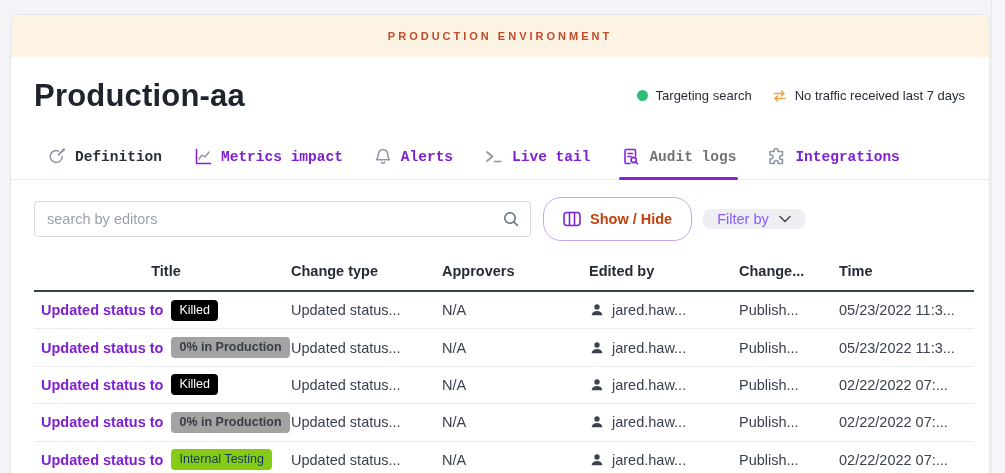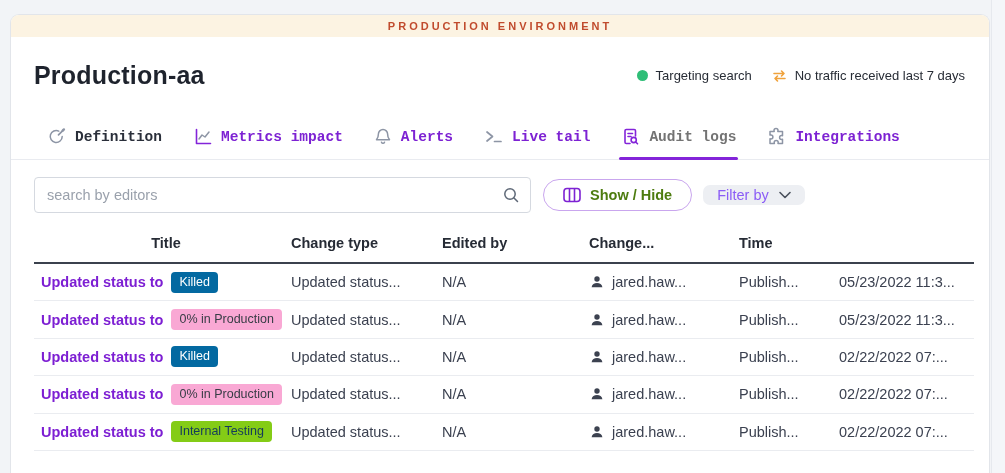--- a/index.html
+++ b/index.html
@@ -6,32 +6,32 @@
   html,body { width:1005px; height:473px; overflow:hidden; }
   body { background:#f2f4f7; font-family:"Liberation Sans", sans-serif; position:relative; }
 
   .card {
     position:absolute; left:10px; top:14px; width:980px; height:470px;
     background:#ffffff; border:1px solid #e2e5ea; border-bottom:none;
     border-radius:9px 9px 0 0;
   }
 
   .env-banner {
-    height:22px; background:#fcf3e2; border-radius:8px 8px 0 0;
+    height:42px; background:#fcf3e2; border-radius:8px 8px 0 0;
     display:flex; align-items:center; justify-content:center;
   }
   .env-banner span {
     font-size:11px; font-weight:bold; letter-spacing:3px; color:#c04b2d;
   }
 
   .page-header {
     display:flex; align-items:center; justify-content:space-between;
     padding:0 24px 0 23px; height:77px;
   }
-  .page-title { font-size:25px; font-weight:bold; color:#1e232d; letter-spacing:.2px; }
+  .page-title { font-size:31px; font-weight:bold; color:#1e232d; letter-spacing:.2px; }
   .header-right { display:flex; align-items:center; gap:20px; }
   .status-item { display:flex; align-items:center; gap:8px; font-size:13px; color:#272c35; }
   .dot { width:11px; height:11px; border-radius:50%; background:#2fbe77; }
 
   .tabs {
     display:flex; align-items:stretch; gap:31px; padding:0 0 0 36px;
     border-bottom:1px solid #e9ebf0; height:46px;font-family:Liberation Mono, monospace;
   }
   .tab { display:flex; align-items:center; gap:9px; font-size:14.5px; font-weight:bold;
          color:#7d22d3; position:relative; cursor:pointer; }
@@ -45,43 +45,43 @@
   .toolbar { display:flex; align-items:center; margin:17px 23px 13px 23px; }
   .search-wrap { position:relative; width:497px; }
   .search-wrap input {
     width:100%; height:36px; border:1px solid #d5d9e0; border-radius:4px;
     padding:0 36px 0 12px; font-size:14.5px; color:#a21caf; outline:none;
     font-family:"Liberation Sans", sans-serif;
   }
   .search-wrap input::placeholder { color:#9aa1ac; }
   .search-icon { position:absolute; right:11px; top:9px; }
   .btn-showhide {
-    margin-left:12px; height:32px; padding:0 19px; border-radius:18px;
-    border:1px solid #c9a6ee; background:#fff; color:#4d7c0f;
+    margin-left:12px; height:44px; padding:0 19px; border-radius:18px;
+    border:1px solid #c9a6ee; background:#fff; color:#c2410c;
     font-size:14.5px; font-weight:bold; display:flex; align-items:center; gap:9px; cursor:pointer;
     font-family:"Liberation Sans", sans-serif;
   }
   .btn-filter {
     margin-left:11px; height:20px; padding:0 14px; border-radius:7px;
     border:none; background:#edeff3; color:#8b5cf6; font-size:14.5px;
     display:flex; align-items:center; gap:10px; cursor:pointer;
     font-family:"Liberation Sans", sans-serif;
   }
 
   .table { margin:0 15px 0 23px; }
   .tgrid { display:grid; grid-template-columns:257px 151px 147px 150px 100px auto; align-items:center; }
   .thead { padding:9px 0 11px 0; border-bottom:2px solid #3b414d; }
   .thead .th { font-size:14.5px; font-weight:bold; color:#262b35; }
   .thead .th:first-child { padding-left:7px;text-align:center; }
   .trow { height:37.4px; border-bottom:1px solid #eaecf0; font-size:14.5px; color:#3b4150; }
   .cell-title { display:flex; align-items:center; gap:8px; padding-left:7px; }
   .title-link { color:#7d1fd3; font-weight:bold; white-space:nowrap; cursor:pointer; }
   .badge { font-size:12.5px; padding:3px 8px 4px 8px; border-radius:4px; white-space:nowrap; }
-  .badge.red  { background:#0369a1; color:#ffffff; }
-  .badge.gray { background:#f9a8d4; color:#373c45; }
+  .badge.red  { background:#000000; color:#ffffff; }
+  .badge.gray { background:#a3a3a3; color:#373c45;font-weight:bold; }
   .badge.blue { background:#84cc16; color:#143a5c; }
   .cell-edited { display:flex; align-items:center; gap:7px; }
 
   .gutter {
     position:absolute; right:0; top:0; width:14px; height:473px;
     background:#f4f6f9; border-left:1px solid #e6e9ee;
   }
   svg { display:block; }
 </style>
 </head>
@@ -197,20 +197,21 @@
           <path d="M1 1.5l5 5 5-5"></path>
         </svg>
       </span>
     </button>
   </div>
 
   <div class="table">
     <div class="tgrid thead">
       <div class="th">Title</div>
       <div class="th">Change type</div>
+      <div class="th">Approvers</div>
       <div class="th">Edited by</div>
       <div class="th">Change...</div>
       <div class="th">Time</div>
     </div>
 
     <div class="tgrid trow">
       <div class="cell-title">
         <span class="title-link">Updated status to</span>
         <span class="badge red">Killed</span>
       </div>

